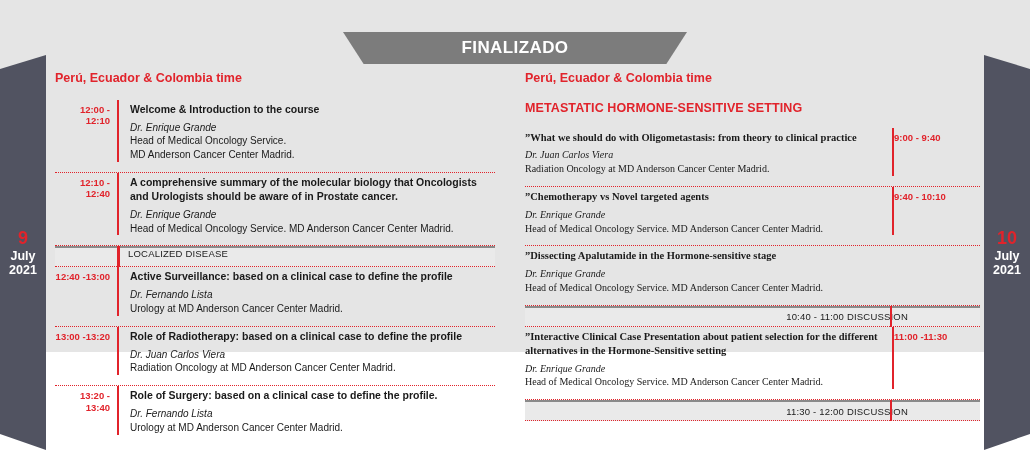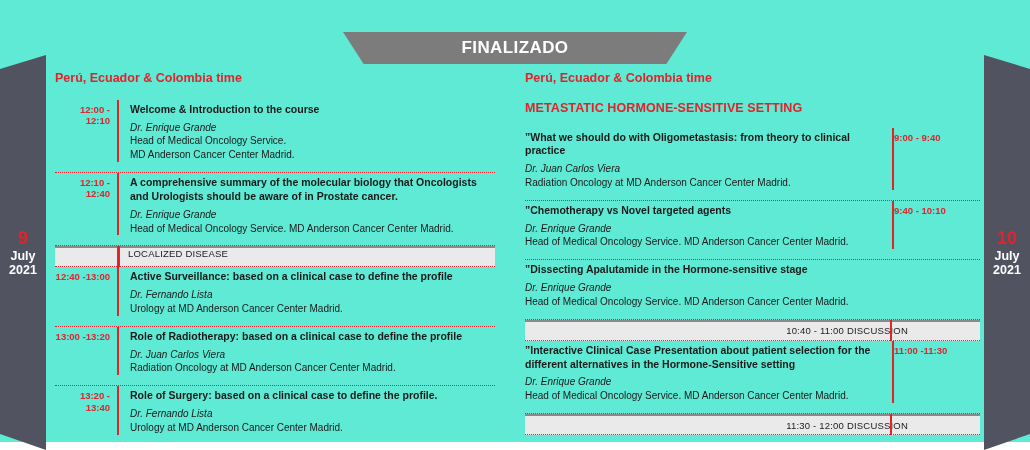--- a/index.html
+++ b/index.html
@@ -8,22 +8,22 @@
     width: 1030px;
     height: 450px;
     background: #ffffff;
     font-family: "Liberation Sans", sans-serif;
     overflow: hidden;
   }
 
   #page {
     position: relative;
     width: 1030px;
-    height: 442px;
-    background: #5eead4;
+    height: 352px;
+    background: #e5e5e5;
   }
 
   
   .banner {
     position: absolute;
     left: 343px;
     top: 32px;
     width: 344px;
     height: 32px;
     background: #7c7c7c;
@@ -188,20 +188,21 @@
     display: flex;
     align-items: flex-start;
     border-bottom: 1px dotted #e1232b;
     padding-bottom: 10px;
   }
   .row-r-body {
     flex: 1;
     padding-top: 3px;
     padding-right: 10px;
     min-height: 34px;
+    font-family: Liberation Serif, serif;
   }
   .row-r-time {
     width: 88px;
     flex: 0 0 88px;
     border-left: 2.5px solid #e1232b;
     color: #e1232b;
     font-size: 9.5px;
     font-weight: bold;
     padding-top: 4px;
     line-height: 1.2;

